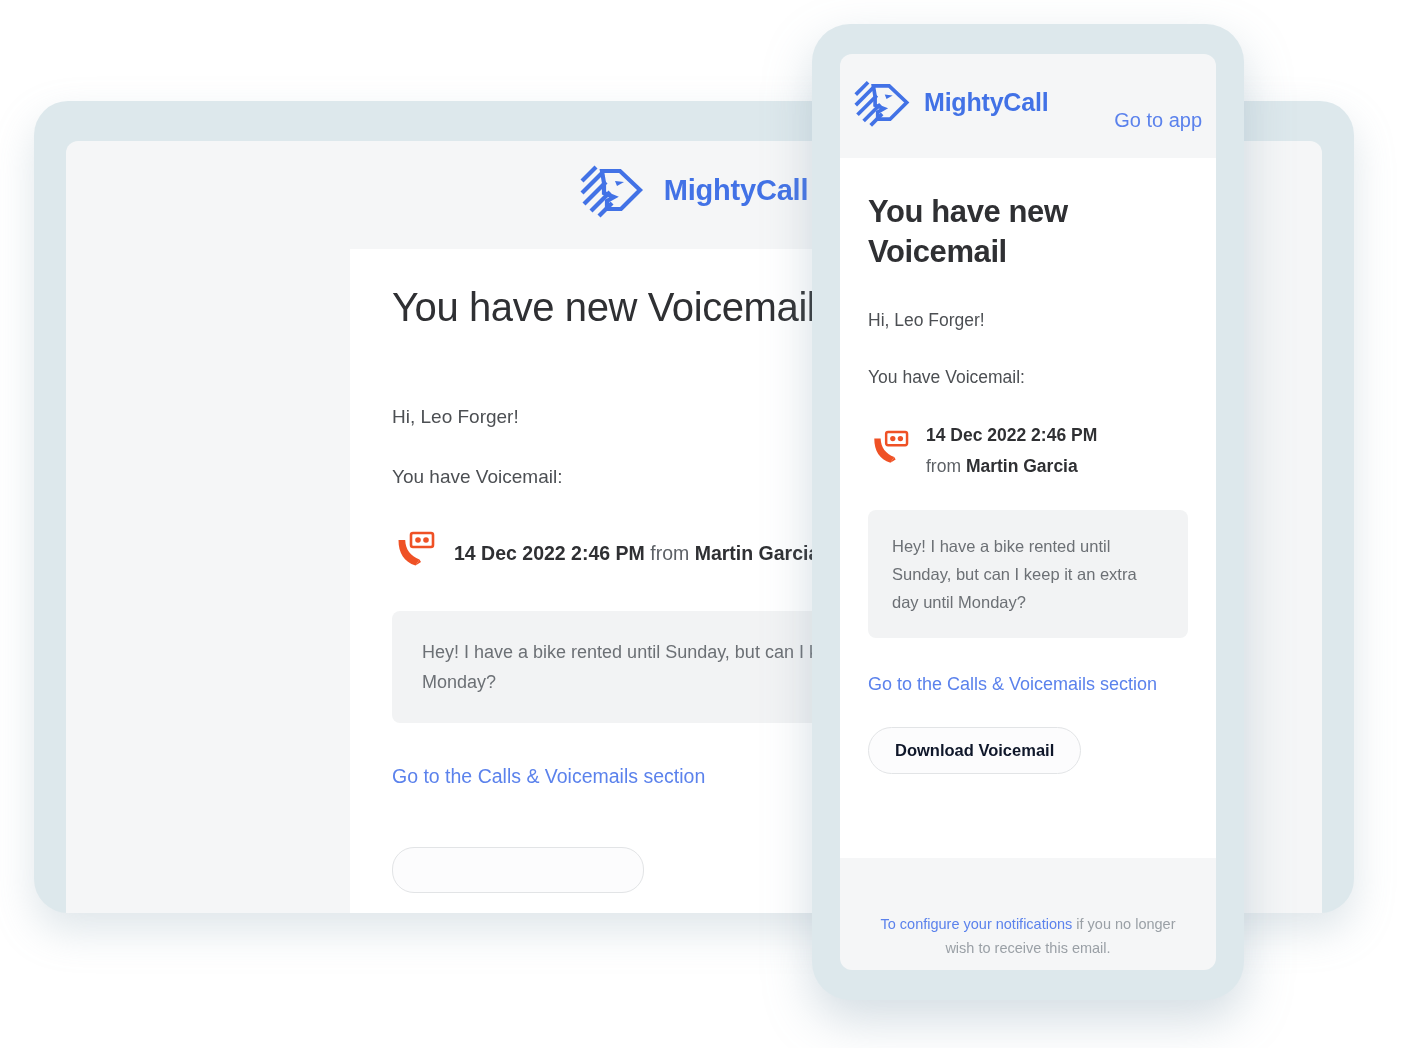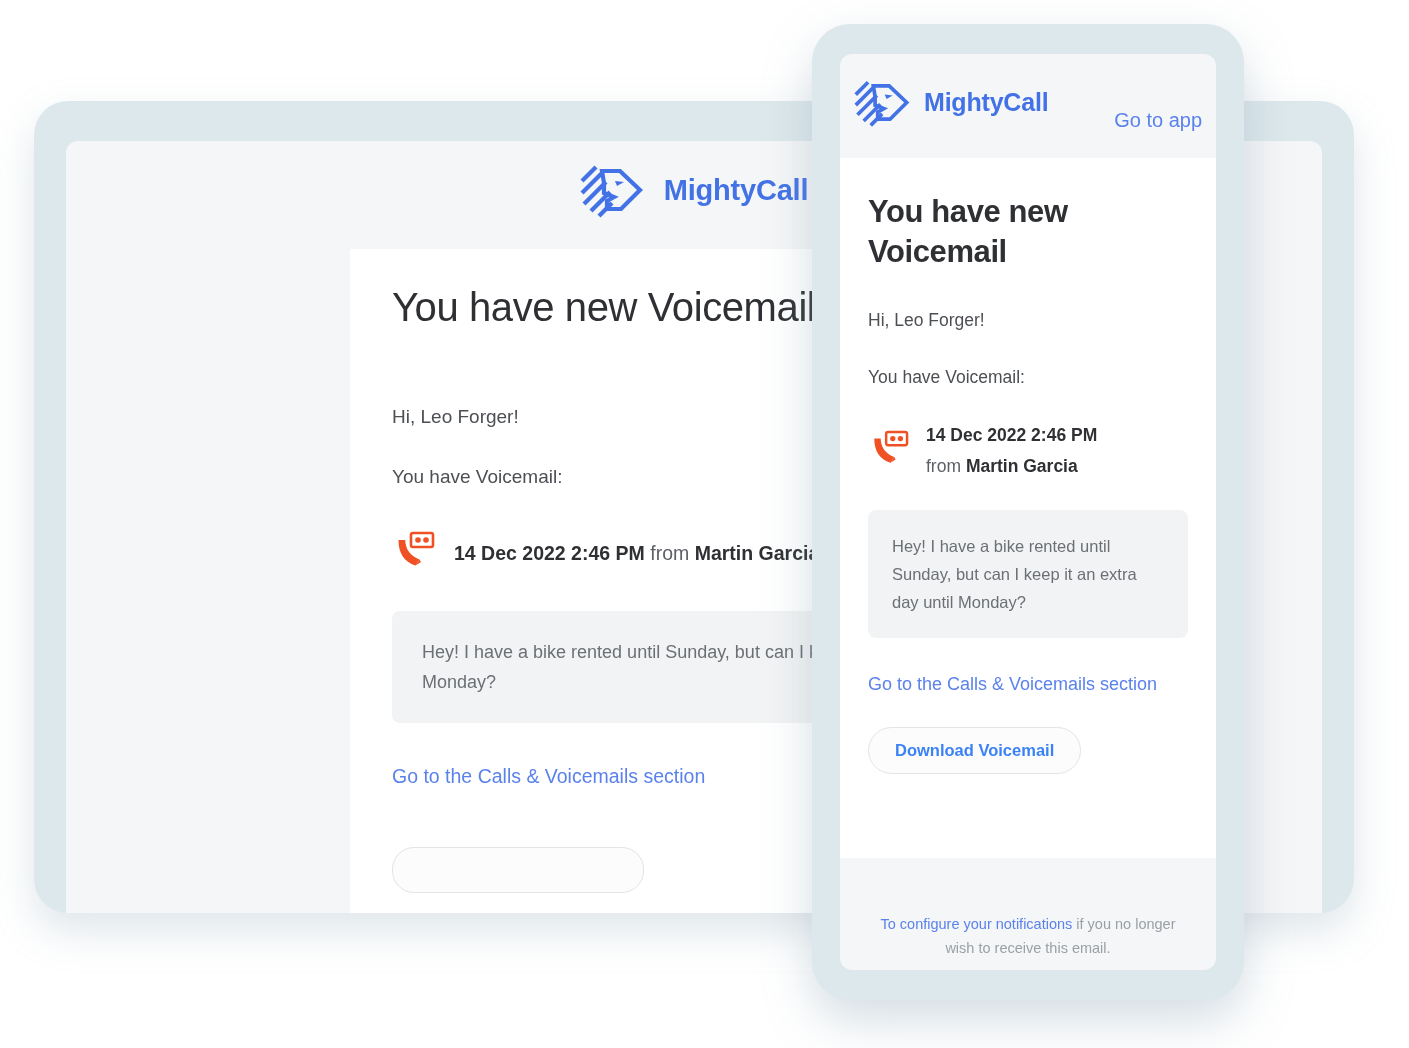--- a/index.html
+++ b/index.html
@@ -245,21 +245,21 @@
     color: #5b82ec;
     text-decoration: none;
   }
   #mobile-download-btn {
     display: inline-block;
     margin-top: 26px;
     padding: 13px 26px;
     border: 1px solid #e2e4e6;
     border-radius: 24px;
     background: #fcfcfd;
-    color: #3b82f6;
+    color: #0f172a;
     font-size: 16.5px;
     font-weight: bold;
     cursor: pointer;
     font-family: inherit;
   }
   #mobile-footer {
     position: absolute;
     left: 0;
     top: 804px;
     width: 376px;

